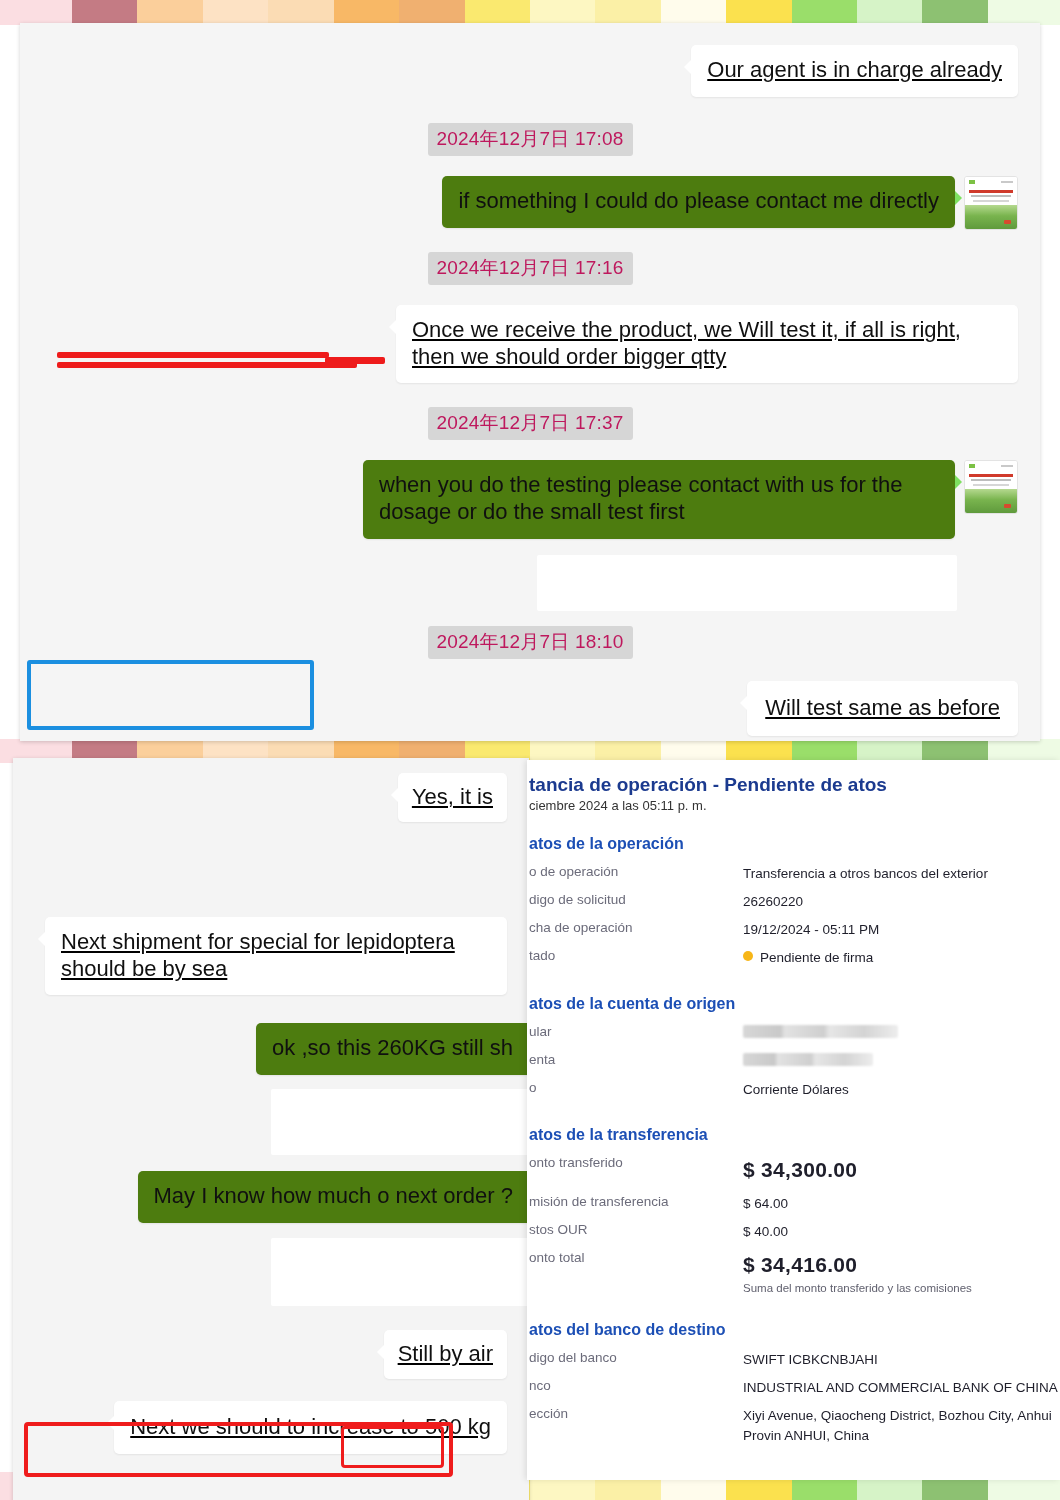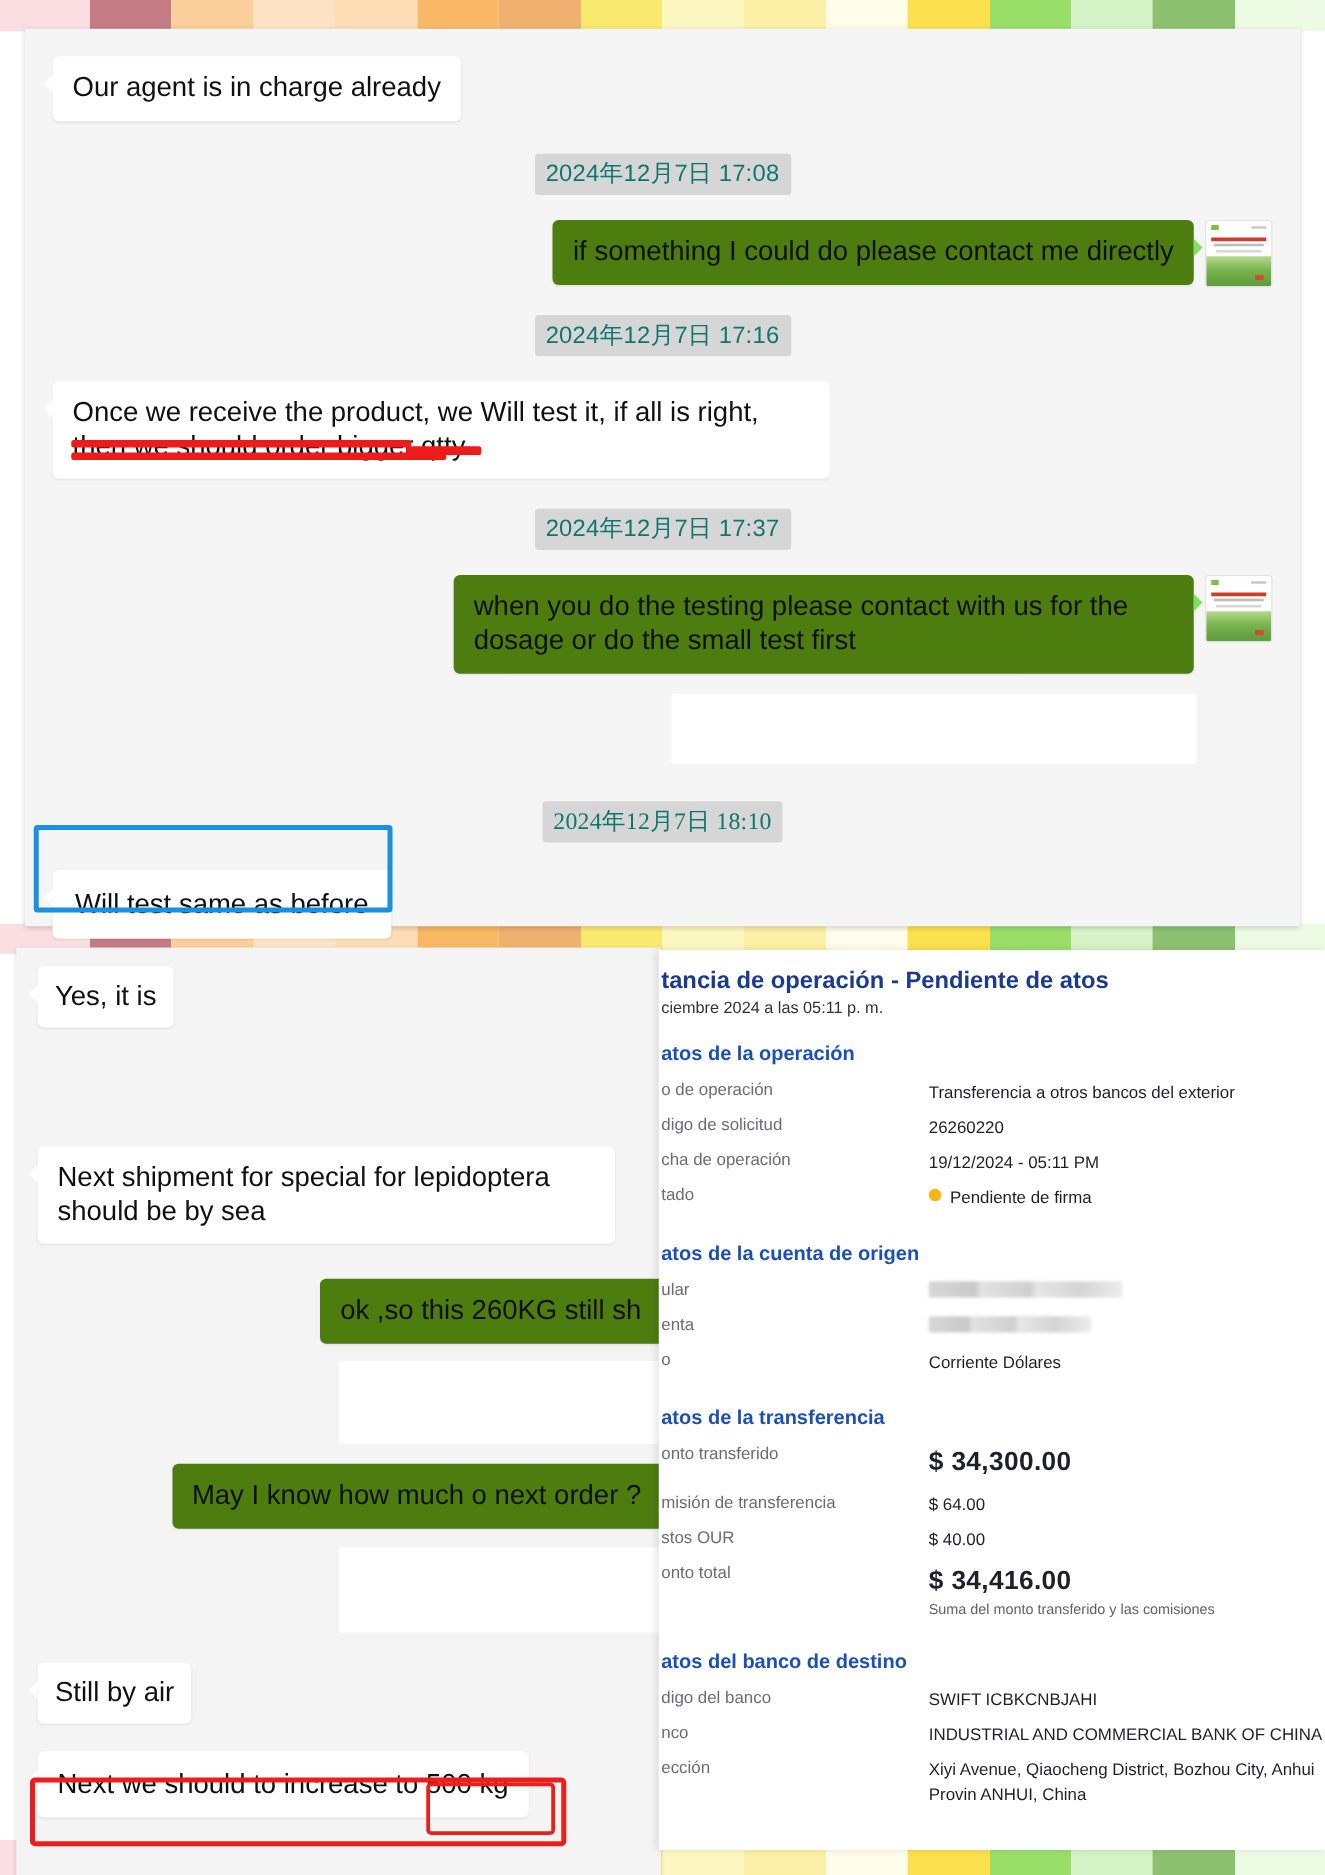--- a/index.html
+++ b/index.html
@@ -21,21 +21,21 @@
 
   
   .shot{position:absolute;background:#f5f5f5;box-shadow:0 1px 4px rgba(0,0,0,.18);}
   #chat-upper{left:20px;top:23px;width:1020px;height:718px;z-index:10;}
   #chat-lower{left:13px;top:758px;width:516px;height:916px;z-index:10;background:#f4f4f4;}
   #bank-panel{left:527px;top:760px;width:533px;height:720px;z-index:20;background:#ffffff;
               box-shadow:-2px 0 6px rgba(0,0,0,.10);overflow:hidden;}
 
   
   .row{display:flex;padding:0 22px;}
-  .row.left{justify-content:flex-start;}
+  .row.left{justify-content:flex-end;text-decoration:underline;}
   .row.right{justify-content:flex-end;align-items:flex-start;}
 
   .bub{
     position:relative;
     max-width:600px;
     padding:12px 16px 13px 16px;
     font-size:22px;line-height:1.22;color:#101010;
     border-radius:5px;
     box-shadow:0 1px 2px rgba(0,0,0,.07);
   }
@@ -45,21 +45,21 @@
     content:"";position:absolute;left:-7px;top:15px;
     border:7px solid transparent;border-right-color:#ffffff;border-left:0;
   }
   .bub.out::after{
     content:"";position:absolute;right:-7px;top:15px;
     border:7px solid transparent;border-left-color:#7ee061;border-right:0;
   }
 
   .ts-row{display:flex;justify-content:center;}
   .ts{
-    background:#d6d6d6;color:#0f766e;
+    background:#d6d6d6;color:#be185d;
     font-size:19px;letter-spacing:.2px;
     padding:3px 9px 4px 9px;border-radius:3px;
   }
 
   
   .thumb{
     width:52px;height:52px;margin-left:9px;flex:0 0 52px;
     background:#ffffff;border:1px solid #e3e3e3;border-radius:3px;
     overflow:hidden;position:relative;
   }
@@ -219,21 +219,21 @@
         <div class="th-l2"></div>
         <div class="th-l3"></div>
         <div class="th-img"></div>
     </div>
   </div>
 
   <div class="row right" style="margin-top:16px;padding-right:83px;">
     <div class="blank b1"></div>
   </div>
 
-  <div class="ts-row" style="margin-top:30px;font-family:Liberation Serif, serif;">
+  <div class="ts-row" style="margin-top:15px;">
     <div class="ts">2024年12月7日 18:10</div>
   </div>
 
   <div class="row left" style="margin-top:22px;">
     <div class="bub in" style="max-width:310px;padding:14px 18px;">Will test same as before</div>
   </div>
 </div>
 
 <div class="ann-underline" style="left:57px;top:352px;width:330px;height:20px;">
   <div class="ul" style="left:0;top:0;width:272px;height:6px;"></div>

